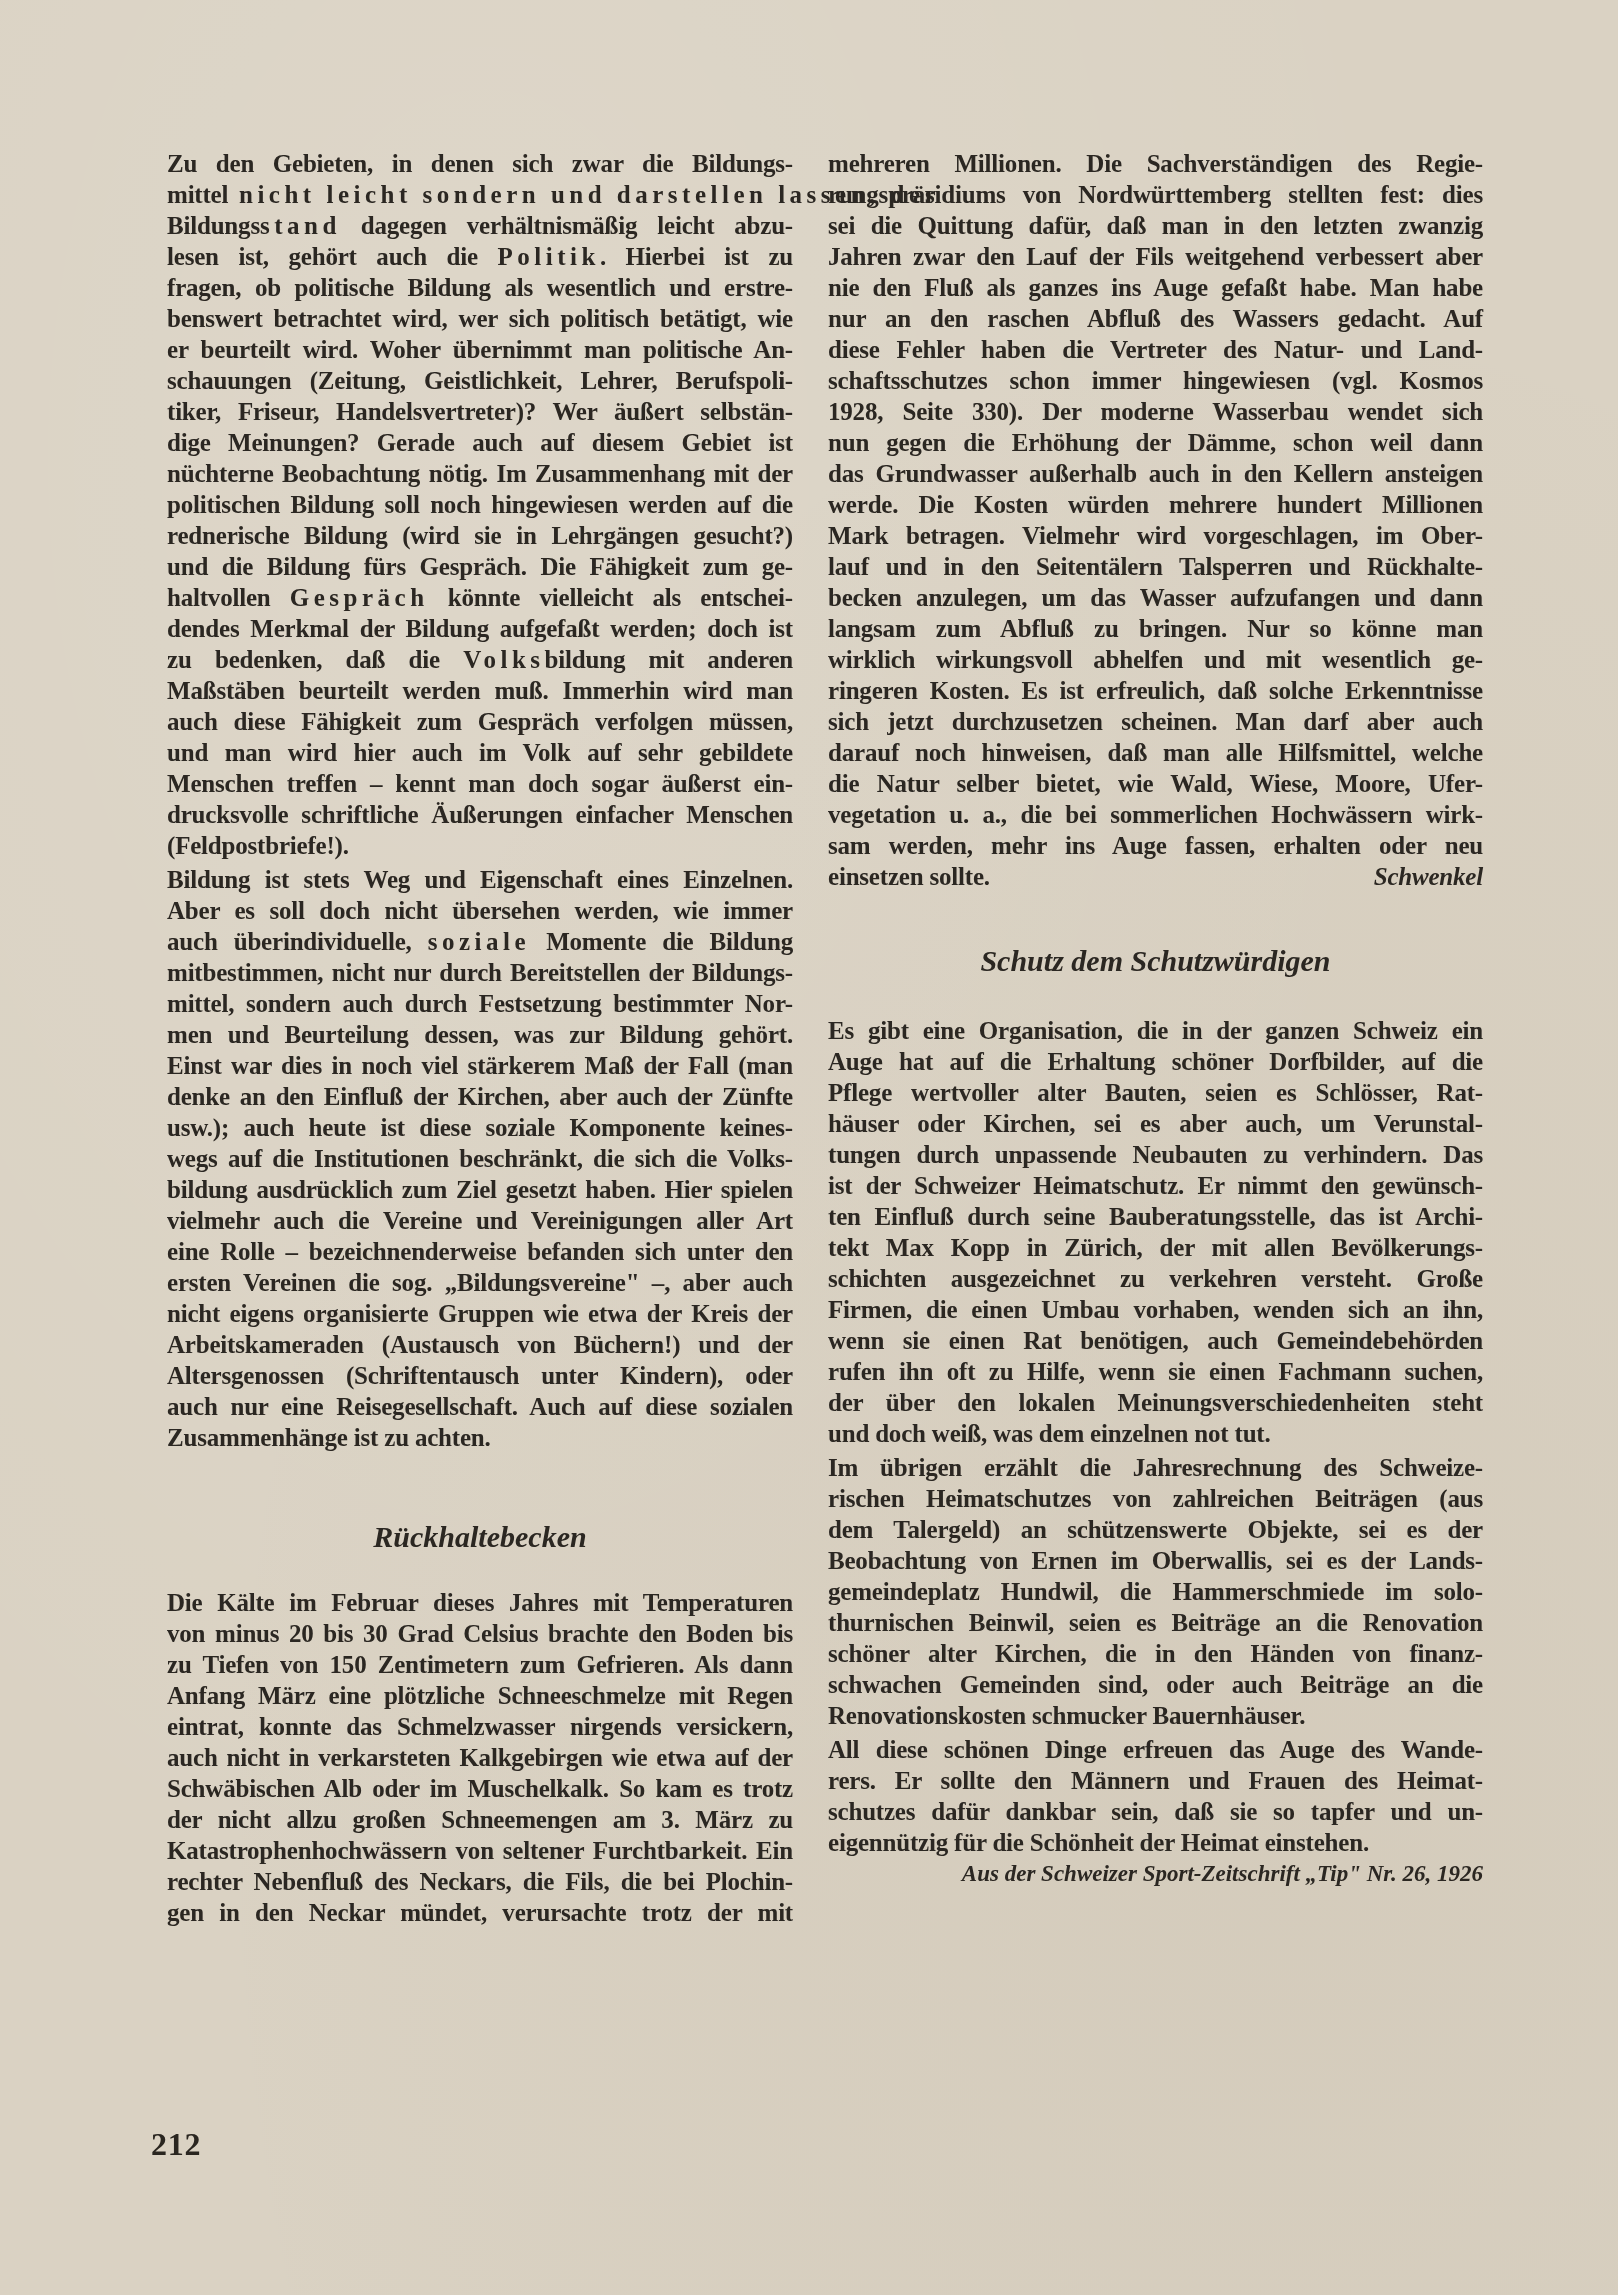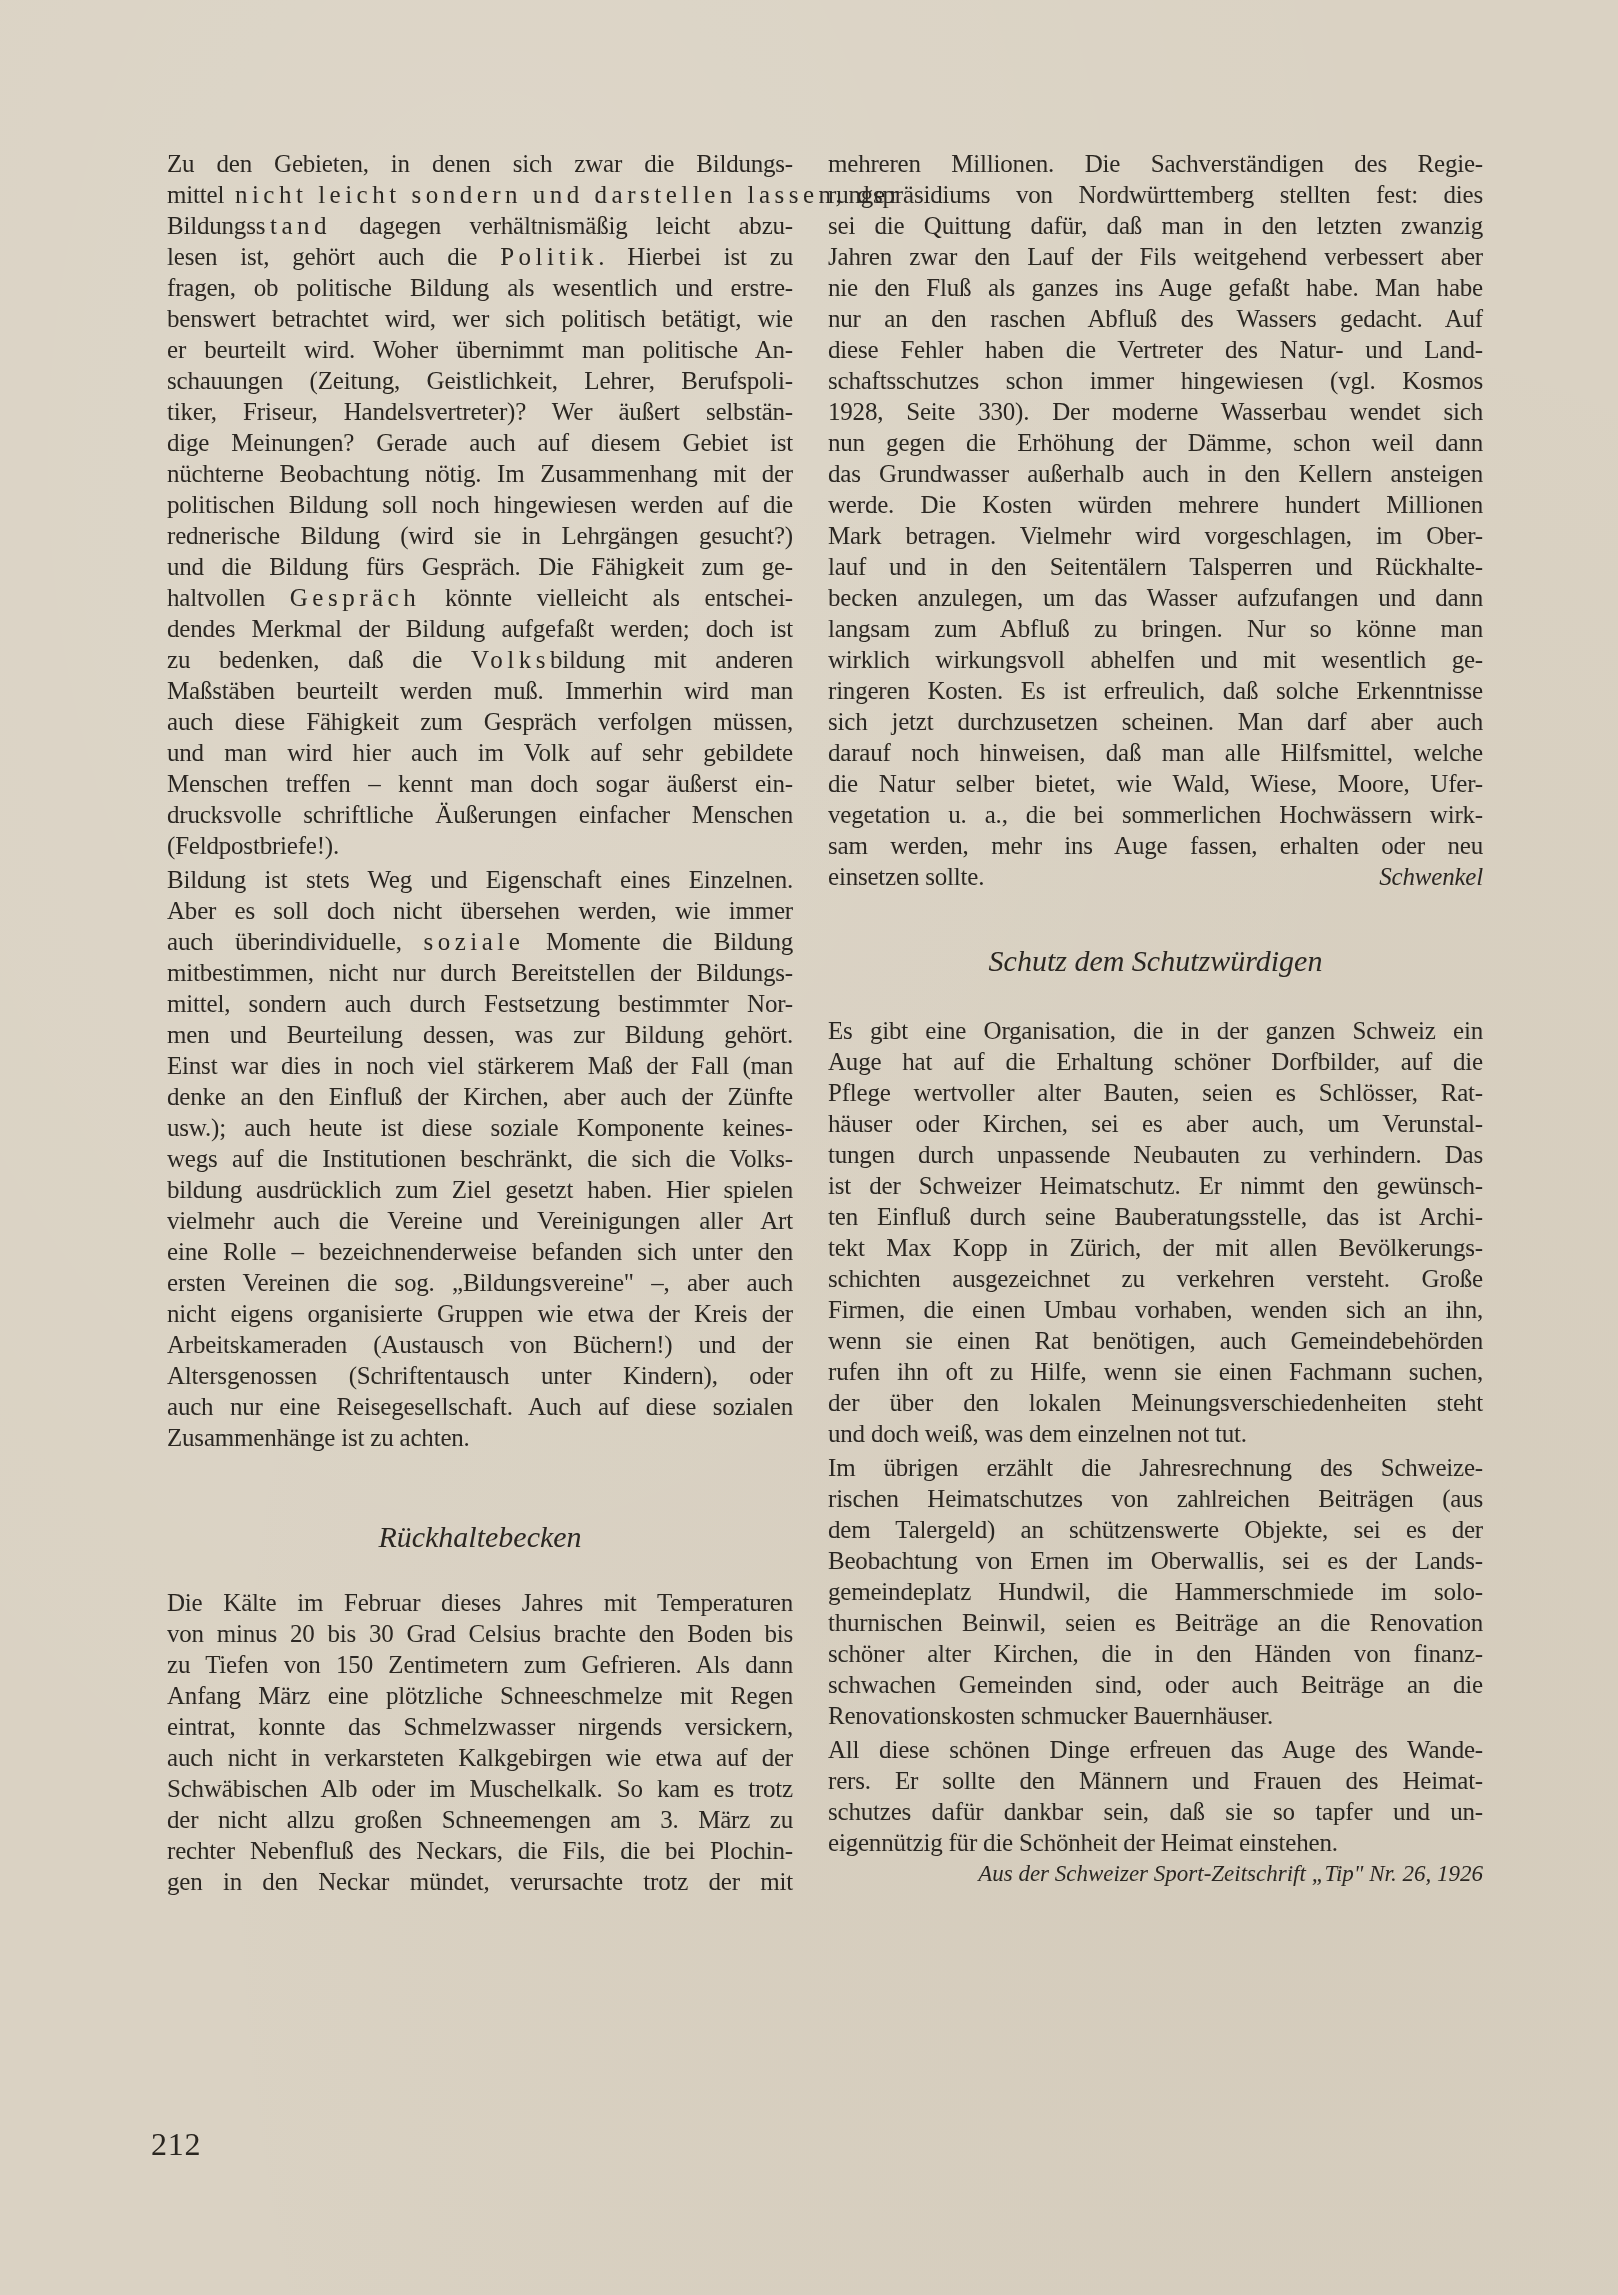--- a/index.html
+++ b/index.html
@@ -10,20 +10,21 @@
     overflow: hidden;
     font-family: "Liberation Serif", "DejaVu Serif", serif;
     color: #2b2722;
   }
   .page {
     position: absolute; left: 0; top: 0; width: 1618px; height: 2295px;
     background:
       radial-gradient(ellipse at 30% 20%, rgba(255,255,255,0.10), rgba(0,0,0,0) 60%),
       radial-gradient(ellipse at 80% 80%, rgba(120,100,70,0.06), rgba(0,0,0,0) 60%),
       #dad2c3;
+    font-weight: bold;
   }
   .column {
     position: absolute;
     top: 148px;
     width: 626px;
   }
   .col-left { left: 167px; }
   .col-right { left: 828px; width: 655px; }
   .line {
     height: 31px;
@@ -119,20 +120,21 @@
     <div style="height:35px"></div>
     <div>
         <div class="line">Die Kälte im Februar dieses Jahres mit Temperaturen</div>
         <div class="line">von minus 20 bis 30 Grad Celsius brachte den Boden bis</div>
         <div class="line">zu Tiefen von 150 Zentimetern zum Gefrieren. Als dann</div>
         <div class="line">Anfang März eine plötzliche Schneeschmelze mit Regen</div>
         <div class="line">eintrat, konnte das Schmelzwasser nirgends versickern,</div>
         <div class="line">auch nicht in verkarsteten Kalkgebirgen wie etwa auf der</div>
         <div class="line">Schwäbischen Alb oder im Muschelkalk. So kam es trotz</div>
         <div class="line">der nicht allzu großen Schneemengen am 3. März zu</div>
+        <div class="line">Katastrophenhochwässern von seltener Furchtbarkeit. Ein</div>
         <div class="line">rechter Nebenfluß des Neckars, die Fils, die bei Plochin-</div>
         <div class="line">gen in den Neckar mündet, verursachte trotz der mit</div>
       </div>
   </div>
 
   <div class="column col-right">
     <div>
         <div class="line">mehreren Millionen. Die Sachverständigen des Regie-</div>
         <div class="line">rungspräsidiums von Nordwürttemberg stellten fest: dies</div>
         <div class="line">sei die Quittung dafür, daß man in den letzten zwanzig</div>

